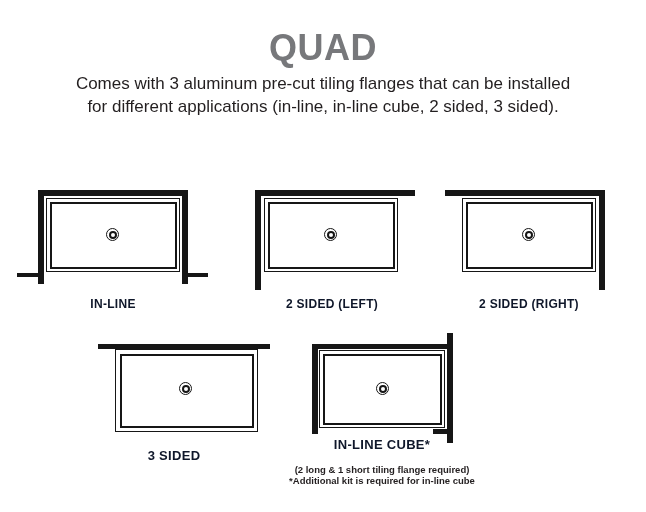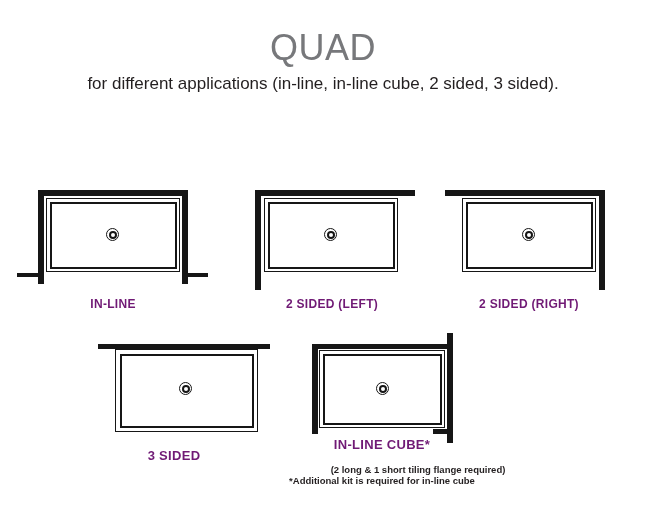--- a/index.html
+++ b/index.html
@@ -8,21 +8,21 @@
     background: #ffffff;
     font-family: "Liberation Sans", sans-serif;
     color: #231f20;
     overflow: hidden;
   }
   .page { position: relative; width: 646px; height: 512px; background: #fff; }
 
   .title {
     position: absolute; top: 30px; left: 0; width: 100%;
     text-align: center;
-    font-size: 36px; line-height: 36px; font-weight: 400;
+    font-size: 36px; line-height: 36px; font-weight: 700;
     color: #77787b; letter-spacing: 0.5px;
     margin: 0;
   }
   .desc {
     position: absolute; top: 73px; left: 0; width: 100%;
     text-align: center;
     font-size: 17px; line-height: 22.5px; font-weight: 400;
     color: #231f20;
   }
 
@@ -41,37 +41,38 @@
     border: 1.5px solid #161616; border-radius: 50%;
     box-sizing: border-box;
   }
   .drain::before {
     content: ""; position: absolute; inset: 1.5px;
     border: 2px solid #161616; border-radius: 50%;
   }
   .diag-label {
     position: absolute; transform: translateX(-50%);
     font-weight: 700; font-size: 12px; line-height: 13px;
-    color: #701a75; letter-spacing: 0.3px; white-space: nowrap;
+    color: #0f172a; letter-spacing: 0.3px; white-space: nowrap;
   }
   .diag-label.big { font-size: 13px; }
   .diag-caption {
     position: absolute; transform: translateX(-50%);
     font-weight: 700; font-size: 9.5px; line-height: 11px;
     color: #231f20; white-space: nowrap;
   }
 </style>
 </head>
 <body>
 
 <div class="page">
 
   <h1 class="title">QUAD</h1>
 
   <div class="desc">
+    <div>Comes with 3 aluminum pre-cut tiling flanges that can be installed</div>
     <div>for different applications (in-line, in-line cube, 2 sided, 3 sided).</div>
   </div>
 
   <div>
     <div class="wall" style="left:38px; top:190px; width:150px; height:6px;"></div>
     <div class="wall" style="left:38px; top:190px; width:6px; height:94px;"></div>
     <div class="wall" style="left:182px; top:190px; width:6px; height:94px;"></div>
     <div class="wall" style="left:17px; top:273px; width:21px; height:4px;"></div>
     <div class="wall" style="left:188px; top:273px; width:20px; height:4px;"></div>
     <div class="base-outline" style="left:46px; top:198px; width:134px; height:74px;">
@@ -113,17 +114,17 @@
   <div>
     <div class="wall" style="left:312px; top:344px; width:135px; height:5px;"></div>
     <div class="wall" style="left:312px; top:344px; width:6px; height:90px;"></div>
     <div class="wall" style="left:447px; top:333px; width:6px; height:110px;"></div>
     <div class="wall" style="left:433px; top:429px; width:14px; height:5px;"></div>
     <div class="base-outline" style="left:319px; top:350px; width:126px; height:78px;">
       <div class="base-inner"></div>
     </div>
     <span class="drain" style="left:376px; top:382px;"></span>
     <div class="diag-label big" style="left:382px; top:438px;">IN-LINE CUBE*</div>
-    <div class="diag-caption" style="left:382px; top:464px;margin-left:36px;">(2 long &amp; 1 short tiling flange required)</div>
+    <div class="diag-caption" style="left:382px; top:464px;">(2 long &amp; 1 short tiling flange required)</div>
     <div class="diag-caption" style="left:382px; top:475px;">*Additional kit is required for in-line cube</div>
   </div>
 
 </div>
 
 </body></html>

